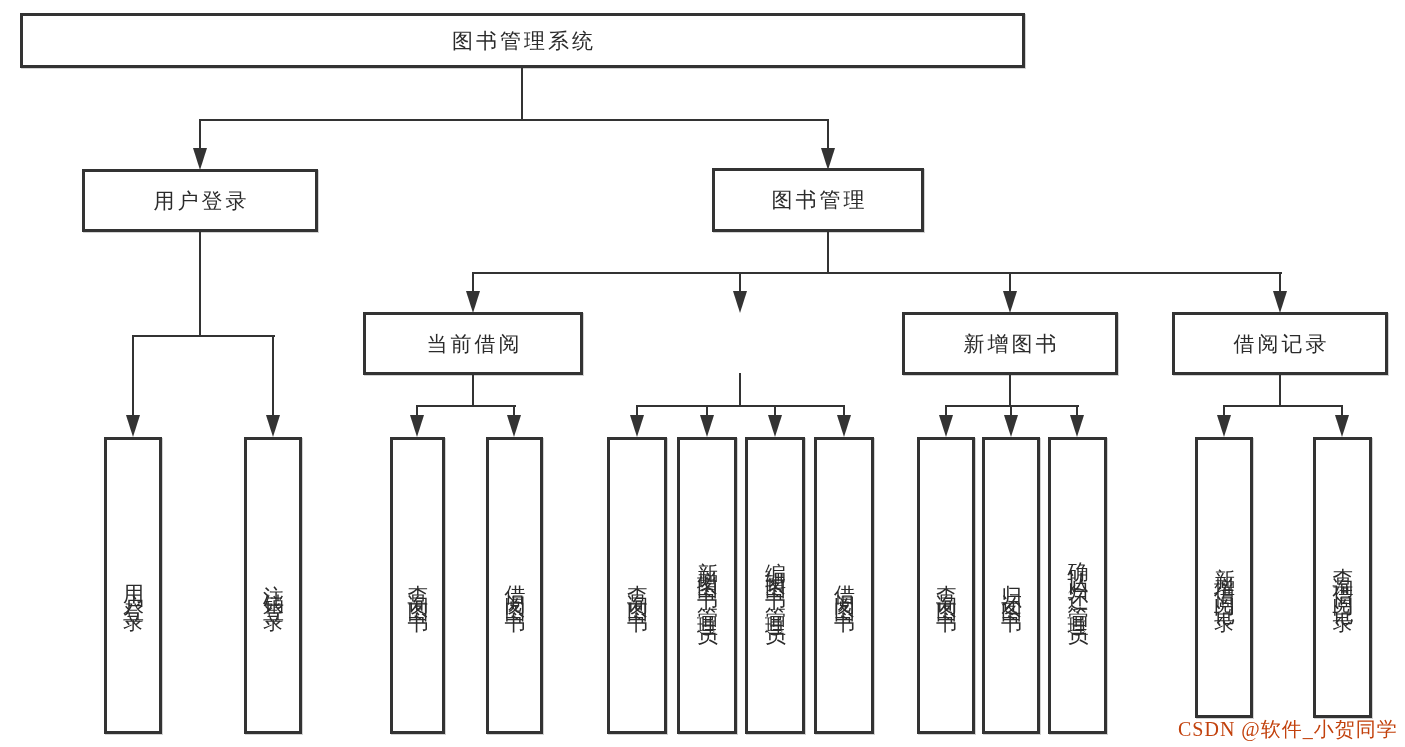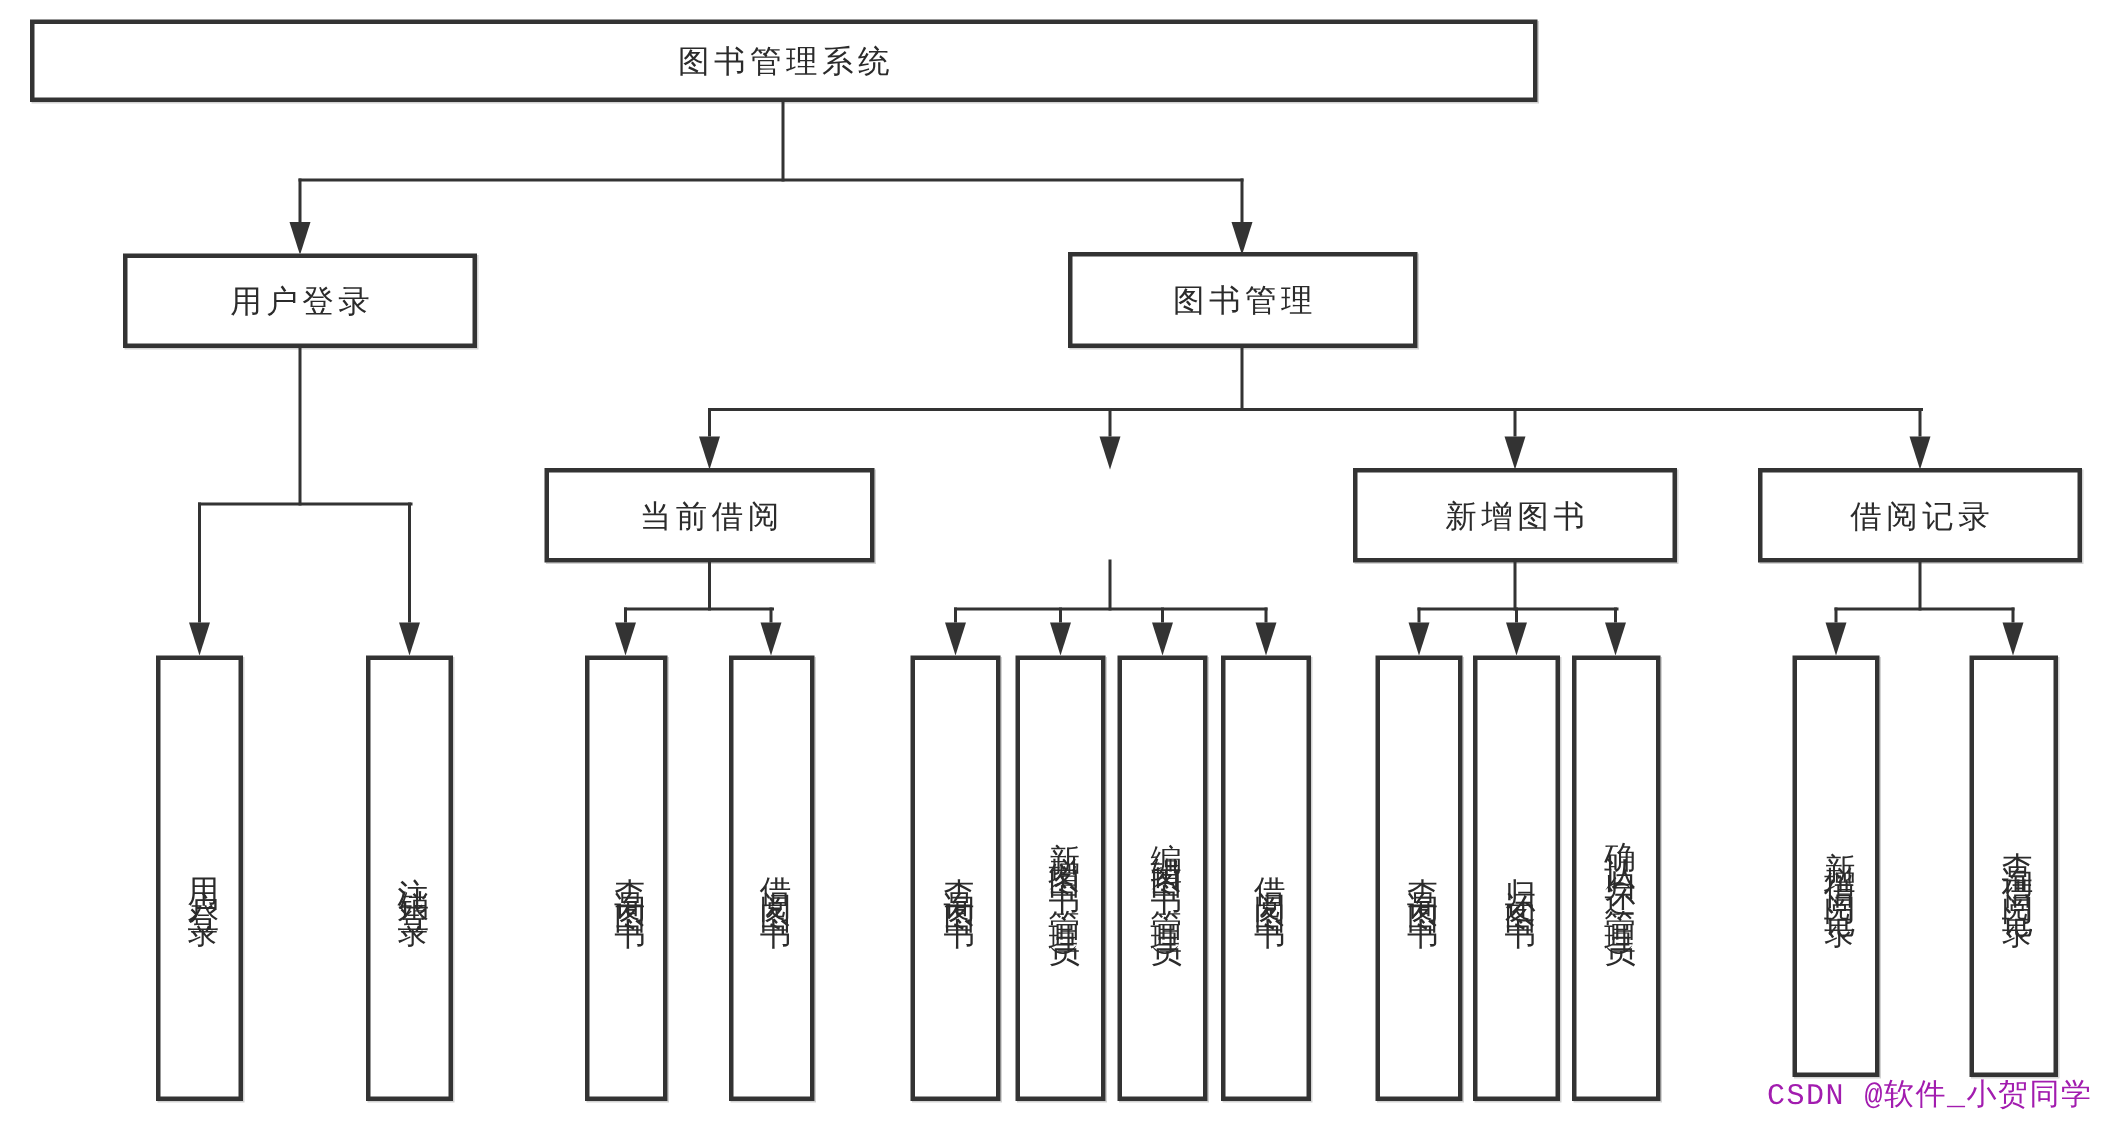--- a/index.html
+++ b/index.html
@@ -1,20 +1,20 @@
 <!DOCTYPE html>
 <html><head>
 <meta charset="utf-8">
 <style>
   html,body{margin:0;padding:0;background:#fff;}
   .canvas{
     position:relative;
     width:1405px;height:747px;
     background:#fff;
-    font-family:Liberation Mono, monospace;
+    font-family:Liberation Serif, serif;
     color:#2b2b2b;
     overflow:hidden;
   }
   .box{
     position:absolute;
     box-sizing:border-box;
     border:3px solid #333;
     background:#fff;
     display:flex;
     align-items:center;
@@ -45,41 +45,41 @@
   .ar{
     position:absolute;width:0;height:0;
     border-left:7px solid transparent;
     border-right:7px solid transparent;
     border-top:22px solid #333;
   }
   .watermark{
     position:absolute;
     font-size:20px;
     letter-spacing:1px;
-    color:#a21caf;
+    color:#c2410c;
     white-space:nowrap;
     z-index:5;
   }
 </style>
 </head>
 <body>
 
 <div class="canvas">
 
   <div class="box" style="left:20px;top:13px;width:1005px;height:55px">图书管理系统</div>
 
   <i class="ln" style="left:521px;top:66px;width:2px;height:55px"></i>
   <i class="ln" style="left:199px;top:119px;width:630px;height:2px"></i>
   <i class="ln" style="left:199px;top:119px;width:2px;height:31px"></i>
   <i class="ar" style="left:193px;top:148px"></i>
   <i class="ln" style="left:827px;top:119px;width:2px;height:31px"></i>
   <i class="ar" style="left:821px;top:148px"></i>
 
   <div class="box" style="left:82px;top:169px;width:236px;height:63px">用户登录</div>
-  <div class="box" style="left:712px;top:168px;width:233px;height:64px">图书管理</div>
+  <div class="box" style="left:712px;top:168px;width:212px;height:64px">图书管理</div>
 
   <i class="ln" style="left:199px;top:230px;width:2px;height:107px"></i>
   <i class="ln" style="left:132px;top:335px;width:143px;height:2px"></i>
   <i class="ln" style="left:132px;top:335px;width:2px;height:80px"></i>
   <i class="ar" style="left:126px;top:415px"></i>
   <i class="ln" style="left:272px;top:335px;width:2px;height:80px"></i>
   <i class="ar" style="left:266px;top:415px"></i>
 
   <i class="ln" style="left:827px;top:230px;width:2px;height:44px"></i>
   <i class="ln" style="left:472px;top:272px;width:810px;height:2px"></i>

